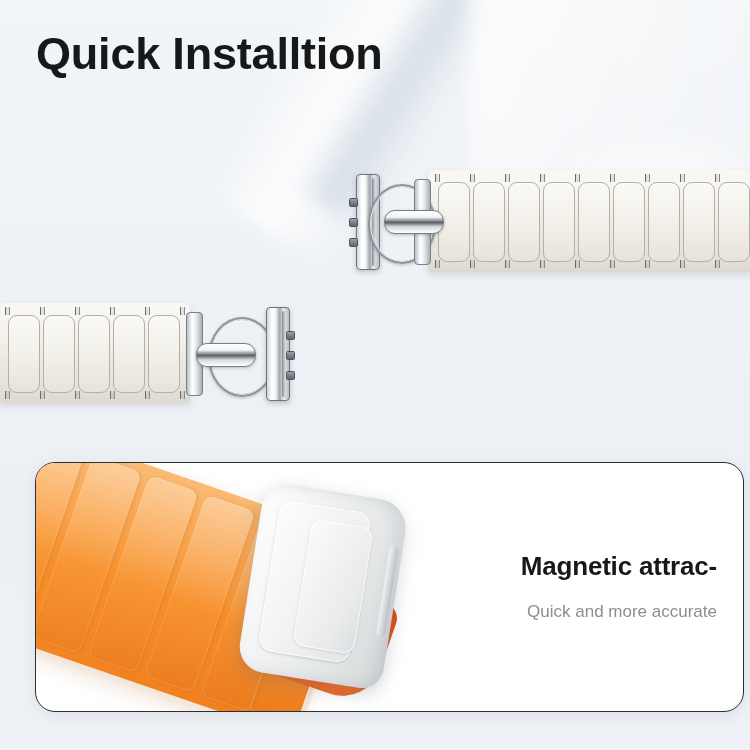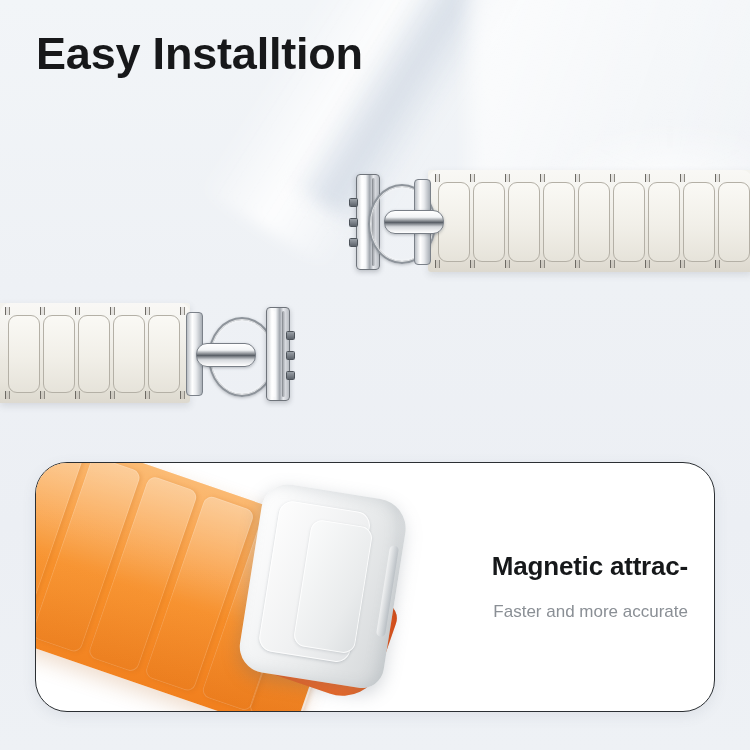--- a/index.html
+++ b/index.html
@@ -112,22 +112,22 @@
   .chrome-pin{
     position:absolute;height:22px;border-radius:11px;
     background:linear-gradient(180deg,#ffffff 0%,#f2f4f6 28%,#5a6067 52%,#d7dade 72%,#ffffff 100%);
     border:1px solid #787e86;
     box-shadow:0 1px 3px rgba(70,76,86,.35);
   }
 
   
   .card{
     position:absolute;left:35px;top:462px;width:678px;height:248px;
-    background:#ffffff;border:1.6px solid #2b2f33;border-radius:32px;
-    overflow:hidden;box-shadow:0 4px 14px rgba(90,100,115,.10);
+    background:#ffffff;border:1.6px solid #2b2f33;border-radius:20px;
+    overflow:hidden;box-shadow:0 4px 14px rgba(90,100,115,.10);padding-left:29px;
   }
   .card-media{
     position:absolute;left:0;top:0;width:430px;height:100%;overflow:hidden;
   }
   
   .orange-strap{
     position:absolute;left:-120px;top:-78px;width:470px;height:210px;
     transform:rotate(19deg);transform-origin:left top;
     background:linear-gradient(170deg,#fba94a 0%,#f99a36 30%,#f78f2a 62%,#f07d1c 100%);
     border-radius:10px;
@@ -200,21 +200,21 @@
 <body>
 
 <div id="page">
 
   <div class="sheen sheen-a"></div>
   <div class="sheen sheen-b"></div>
   <div class="sheen sheen-c"></div>
   <div class="sheen sheen-d"></div>
 
   <div class="header">
-    <h1 class="title">Easy Installtion</h1>
+    <h1 class="title">Quick Installtion</h1>
   </div>
 
   <div class="band-unit" style="left:352px;top:170px;width:400px;height:102px;">
 
     <div class="strap to-right" style="left:76px;width:324px;">
       <div class="orange-gloss" style="background:linear-gradient(180deg,rgba(255,255,255,.45),rgba(255,255,255,0));"></div>
       <div class="seg" style="left:10px;width:30px;"></div>
       <div class="seg" style="left:45px;width:30px;"></div>
       <div class="seg" style="left:80px;width:30px;"></div>
       <div class="seg" style="left:115px;width:30px;"></div>
@@ -322,18 +322,18 @@
       </div>
 
       <div class="media-fade"></div>
     </div>
 
     <div class="card-text">
       <h2 class="feature-title">
         <span>Magnetic attrac-</span><br>
       </h2>
       <p class="feature-desc">
-        <span>Faster and more accurate</span><br>
+        <span>Quick and more accurate</span><br>
       </p>
     </div>
   </div>
 
 </div>
 
 </body></html>

